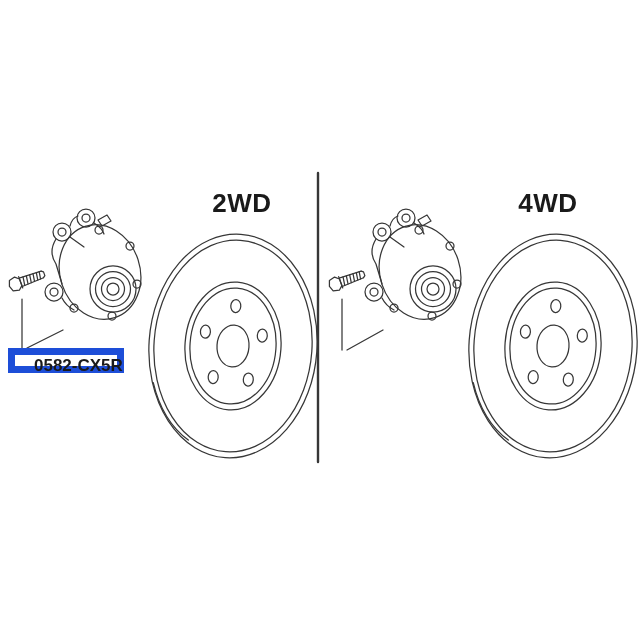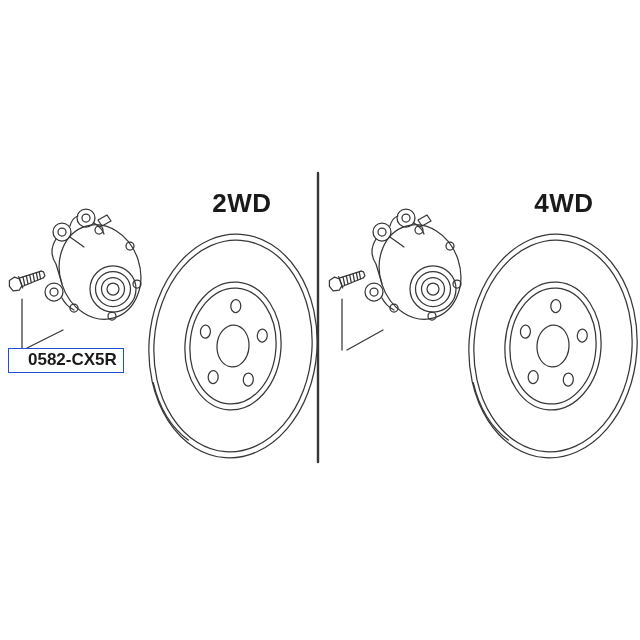--- a/index.html
+++ b/index.html
@@ -24,24 +24,24 @@
     position: absolute;
     width: 80px;
     text-align: center;
     font-size: 26px;
     font-weight: 700;
     color: #1a1a1a;
     letter-spacing: 0.5px;
     user-select: none;
   }
   .drive-label.left  { left: 202px; top: 188px; }
-  .drive-label.right { left: 524px; top: 188px; }
+  .drive-label.right { left: 508px; top: 188px; }
   .part-box {
     position: absolute;
-    border: 1px solid #1d4ed8;
+    border: 7px solid #1d4ed8;
     background: #ffffff;
     font-size: 17px;
     font-weight: 700;
     color: #1a1a1a;
     text-align: center;
     line-height: 22px;
     white-space: nowrap;
     padding: 0 19px;
     box-sizing: border-box;
   }

